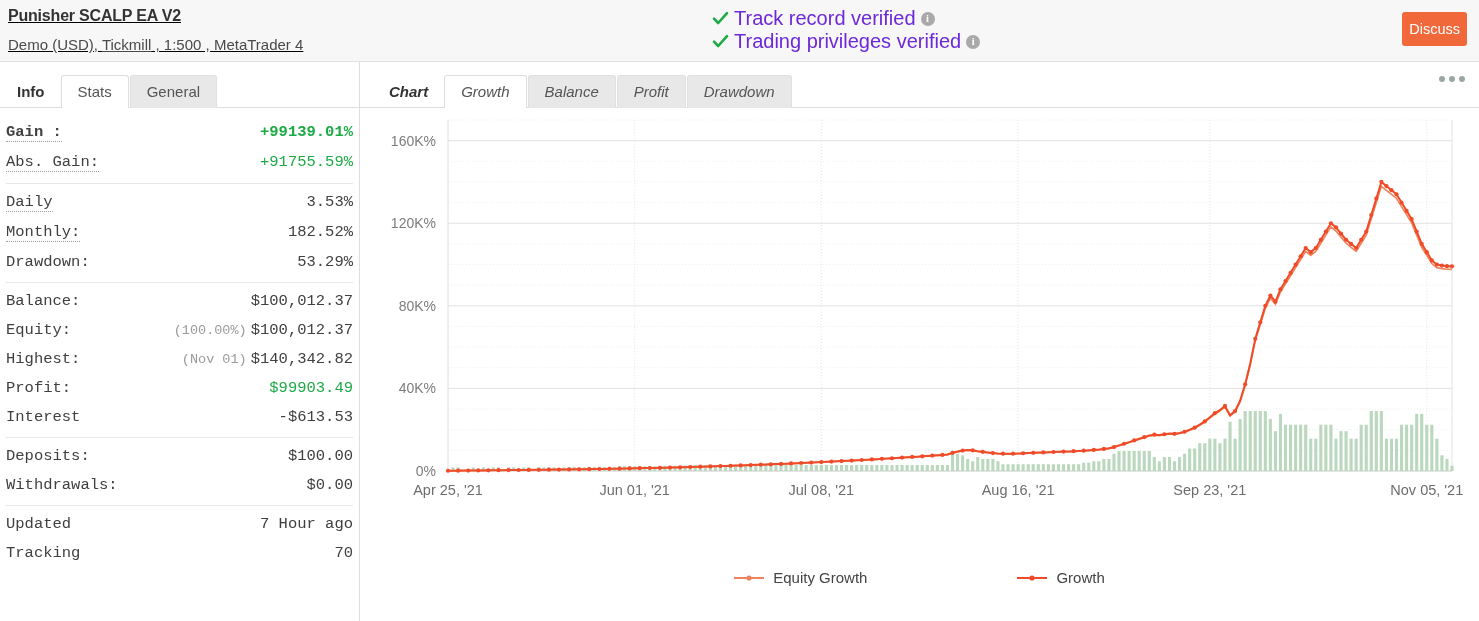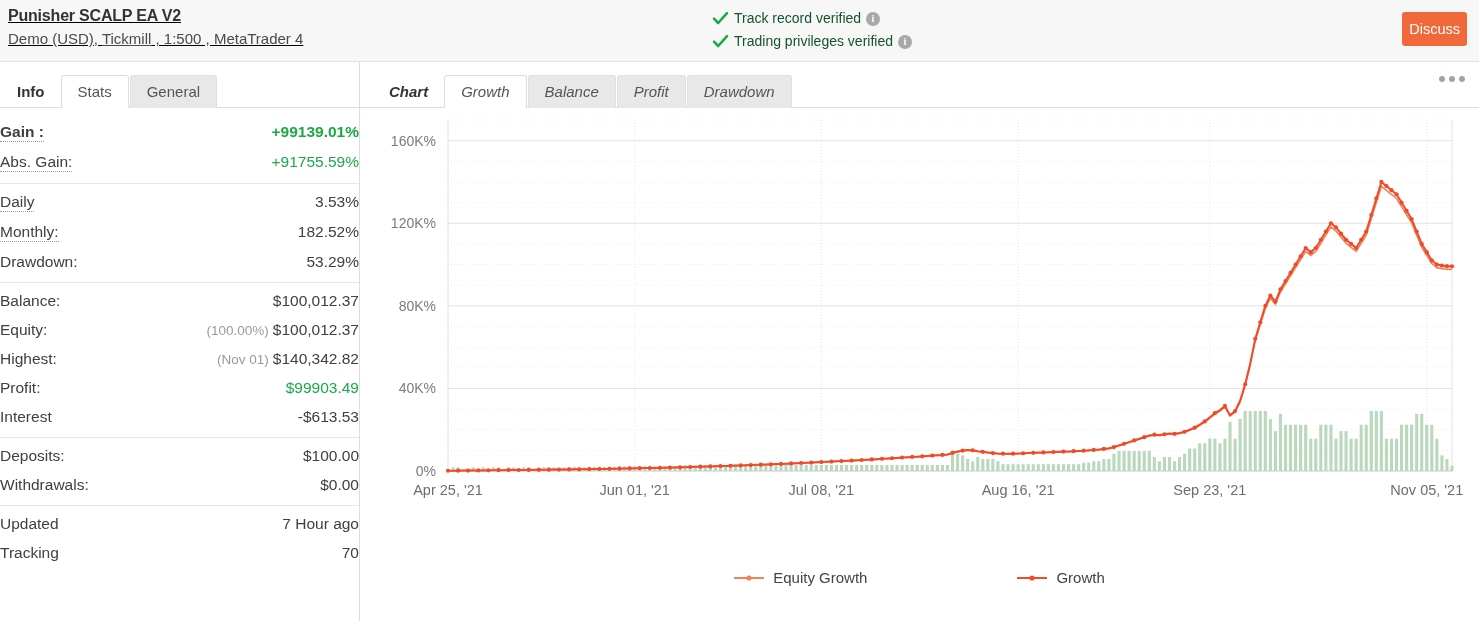--- a/index.html
+++ b/index.html
@@ -17,32 +17,32 @@
     height: 62px;
     background: #f7f7f7;
     border-bottom: 1px solid #e2e2e2;
   }
   .hdr-left { position: absolute; left: 8px; top: 6px; text-decoration: underline; }
   .acct-title {
     font-size: 16px; font-weight: bold; color: #333;
     letter-spacing: -0.2px; line-height: 20px;
   }
   .acct-sub {
-    font-size: 15px; color: #4a4a4a; line-height: 22px; margin-top: 2px; text-align: right;
+    font-size: 15px; color: #4a4a4a; line-height: 22px; margin-top: 8px; text-align: right;
   }
   .acct-sub a { color: #4a4a4a; text-decoration: underline; }
 
   .hdr-verify { position: absolute; left: 712px; top: 7px; }
   .vrow { display: flex; align-items: center; line-height: 23px; }
   .vcheck {
     width: 17px; height: 17px; margin-right: 5px; flex: none;
     position: relative; display: inline-block;
   }
   .vcheck svg { display: block; }
-  .vtext { font-size: 14px; color: #14532d; }
+  .vtext { font-size: 20px; color: #6d28d9; }
   .info-i {
     display: inline-block; width: 14px; height: 14px; border-radius: 50%;
     background: #a9a9a9; color: #fff; font-size: 10.5px; font-weight: bold;
     text-align: center; line-height: 14px; margin-left: 5px;
     font-family: "Liberation Serif", serif; vertical-align: 1px;
   }
 
   .discuss-btn {
     position: absolute; right: 12px; top: 12px;
     background: #f1683a; color: #fff; border: none;
@@ -78,21 +78,21 @@
   }
   .tab.active {
     background: #fff; border-color: #dddddd;
     border-radius: 3px 3px 0 0; color: #555;
   }
   .tab.inactive {
     background: #e8e8e8; border-color: #e0e0e0;
     border-radius: 3px 3px 0 0; color: #555;
   }
 
-  .stats { padding: 0 0; }
+  .stats { padding: 0 6px; font-family: Liberation Mono, monospace; }
   .srow {
     display: flex; justify-content: space-between; align-items: baseline;
     font-size: 15.5px; color: #404040; padding: 6px 0 5px 0;
   }
   .srow .lbl { white-space: nowrap; }
   .srow .lbl.dotted {
     border-bottom: 1px dotted #9b9b9b; line-height: 16px;
     display: inline-block; padding-bottom: 1px; cursor: help;
   }
   .srow .val { white-space: nowrap; text-align: right; }

